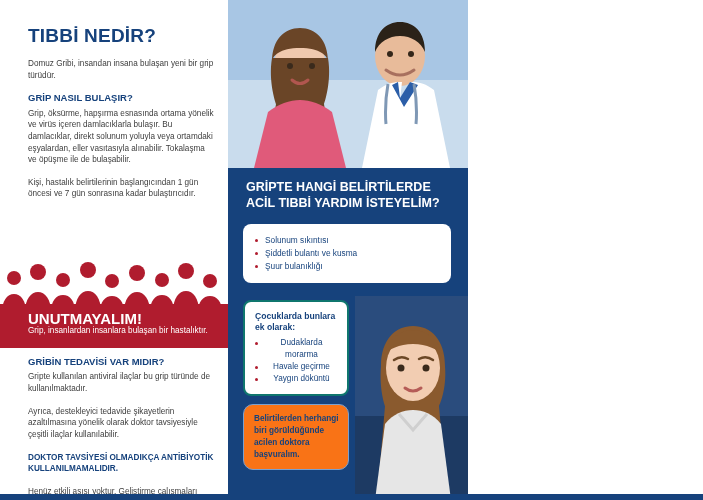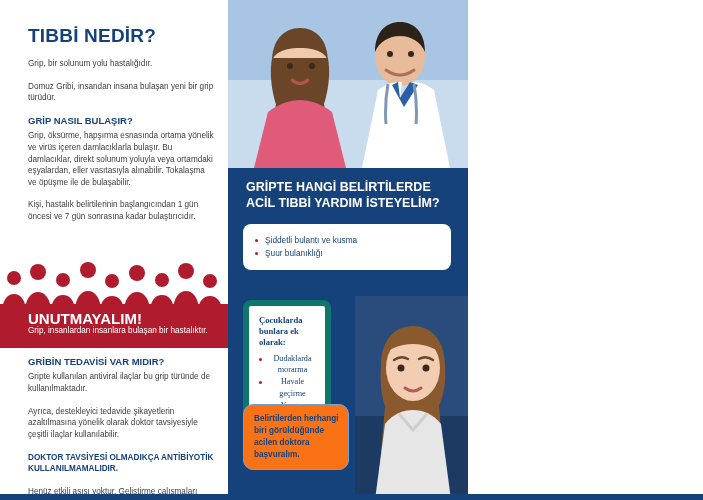--- a/index.html
+++ b/index.html
@@ -163,27 +163,26 @@
     width: 3px;
     height: 3px;
     background: #b01c2e;
     border-radius: 50%;
   }
 
   .kids-box {
     position: absolute;
     left: 243px;
     top: 300px;
-    width: 88px;
-    background: #ffffff;
-    border: 6px solid #0f766e;
+    width: 106px;
+    background: #ffffff;
+    border: 2px solid #0f766e;
     border-radius: 8px;
     padding: 9px 8px 9px 10px;
     box-sizing: border-box;
-    font-family: Liberation Serif, serif;
   }
   .kids-box .kb-title {
     color: #16427c;
     font-size: 8.6px;
     font-weight: bold;
     line-height: 1.3;
     margin-bottom: 4px;
   }
   .kids-box ul { margin: 0; padding: 0; list-style: none; text-align: center; }
   .kids-box li {
@@ -252,21 +251,20 @@
   }
 </style>
 </head>
 <body>
 
 <div class="page">
 
   <div class="left-col">
     <div class="left-inner">
       <h1 class="main-title">TIBBİ NEDİR?</h1>
-      <p class="body-text">Grip, bir solunum yolu hastalığıdır.</p>
       <p class="body-text">Domuz Gribi, insandan insana bulaşan yeni bir grip türüdür.</p>
 
       <div class="sub-head">GRİP NASIL BULAŞIR?</div>
       <p class="body-text">Grip, öksürme, hapşırma esnasında ortama yönelik ve virüs içeren damlacıklarla bulaşır. Bu damlacıklar, direkt solunum yoluyla veya ortamdaki eşyalardan, eller vasıtasıyla alınabilir. Tokalaşma ve öpüşme ile de bulaşabilir.</p>
       <p class="body-text">Kişi, hastalık belirtilerinin başlangıcından 1 gün öncesi ve 7 gün sonrasına kadar bulaştırıcıdır.</p>
     </div>
 
     <div class="crowd">
       <svg width="228" height="56" viewBox="0 0 228 56" xmlns="http://www.w3.org/2000/svg" aria-hidden="true">
         <g fill="#b01c2e">
@@ -332,20 +330,21 @@
       <path d="M158 70q14 10 28 0" stroke="#a8705e" stroke-width="3" fill="none" stroke-linecap="round"></path>
       <circle cx="162" cy="54" r="3" fill="#342619"></circle>
         <circle cx="183" cy="54" r="3" fill="#342619"></circle>
     </svg>
   </div>
 
   <div class="mid-heading">GRİPTE HANGİ BELİRTİLERDE ACİL TIBBİ YARDIM İSTEYELİM?</div>
 
   <div class="white-box">
     <ul>
+      <li>Solunum sıkıntısı</li>
       <li>Şiddetli bulantı ve kusma</li>
       <li>Şuur bulanıklığı</li>
     </ul>
   </div>
 
   <div class="kids-box">
     <div class="kb-title">Çocuklarda bunlara ek olarak:</div>
     <ul>
       <li>Dudaklarda morarma</li>
       <li>Havale geçirme</li>

